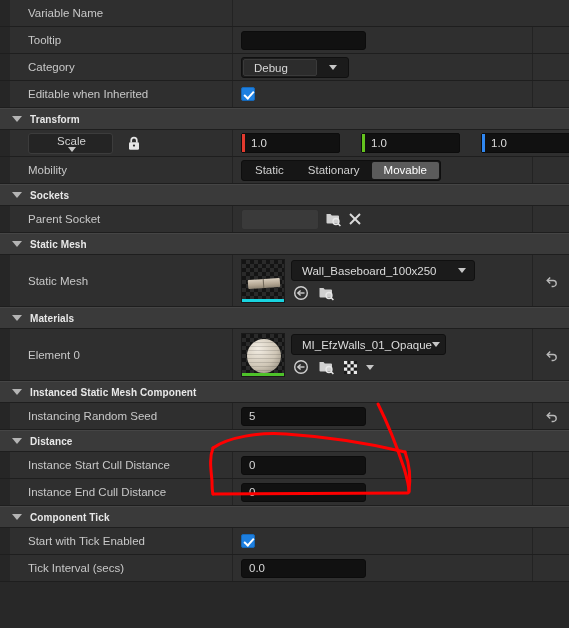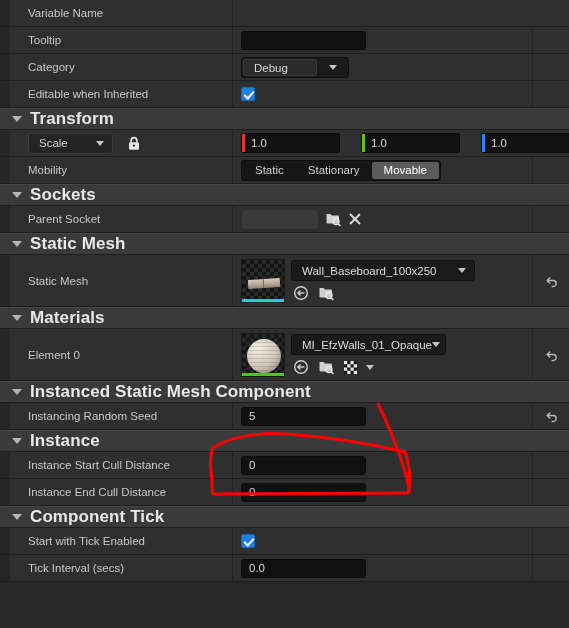--- a/index.html
+++ b/index.html
@@ -49,21 +49,21 @@
     border-top: 1px solid #454545;
   }
   .section .tri {
     margin-left: 12px; margin-right: 8px;
     width: 0; height: 0;
     border-left: 5px solid transparent;
     border-right: 5px solid transparent;
     border-top: 6px solid #b4b4b4;
   }
   .section .stitle {
-    color: #e8e8e8; font-size: 17px; font-weight: bold;
+    color: #e8e8e8; font-size: 10px; font-weight: bold;
     letter-spacing: .1px;
   }
 
   
   .textbox {
     height: 19px; background: #111111;
     border: 1px solid #0c0c0c; border-radius: 3px;
     color: #d8d8d8; font-size: 11.5px;
     display: flex; align-items: center;
     padding-left: 7px;
@@ -104,26 +104,27 @@
   }
   .cbox::after {
     content: ""; position: absolute;
     left: 4px; top: 1px; width: 4px; height: 8px;
     border: solid #ffffff; border-width: 0 2px 2px 0;
     transform: rotate(42deg);
   }
 
   
   .scalebox {
-    display: flex; align-items: center; justify-content: space-between;
+    display: flex; align-items: center; justify-content: center;
     width: 85px; height: 21px;
     background: #242424; border: 1px solid #3c3c3c; border-radius: 3px;
     padding: 0 8px 0 10px;
     color: #d2d2d2; font-size: 11.5px;
     margin-left: 18px;
+    flex-direction: column;
   }
   .lock { margin-left: 14px; }
 
   
   .vecwrap { display: flex; gap: 21px; }
   .vec {
     width: 99px; height: 20px;
     background: #111111; border: 1px solid #0c0c0c; border-radius: 2px;
     display: flex; align-items: center;
     color: #dcdcdc; font-size: 11.5px;
@@ -433,21 +434,21 @@
         <svg width="15" height="14" viewBox="0 0 15 14">
           <path d="M4 6.5h5.2a3 3 0 0 1 0 6H7.6" fill="none" stroke="#b9b9b9" stroke-width="1.4"></path>
           <path d="M6.2 3.6 3.2 6.5l3 2.9" fill="none" stroke="#b9b9b9" stroke-width="1.4"></path>
         </svg>
       </span>
     </div>
   </div>
 
   <div class="section">
     <span class="tri"></span>
-    <span class="stitle">Instance</span>
+    <span class="stitle">Distance</span>
   </div>
 
   <div class="row">
     <div class="indent-bar"></div>
     <div class="label">Instance Start Cull Distance</div>
     <div class="fields">
       <div class="textbox w-num">0</div>
     </div>
     <div class="revert-col"></div>
   </div>

